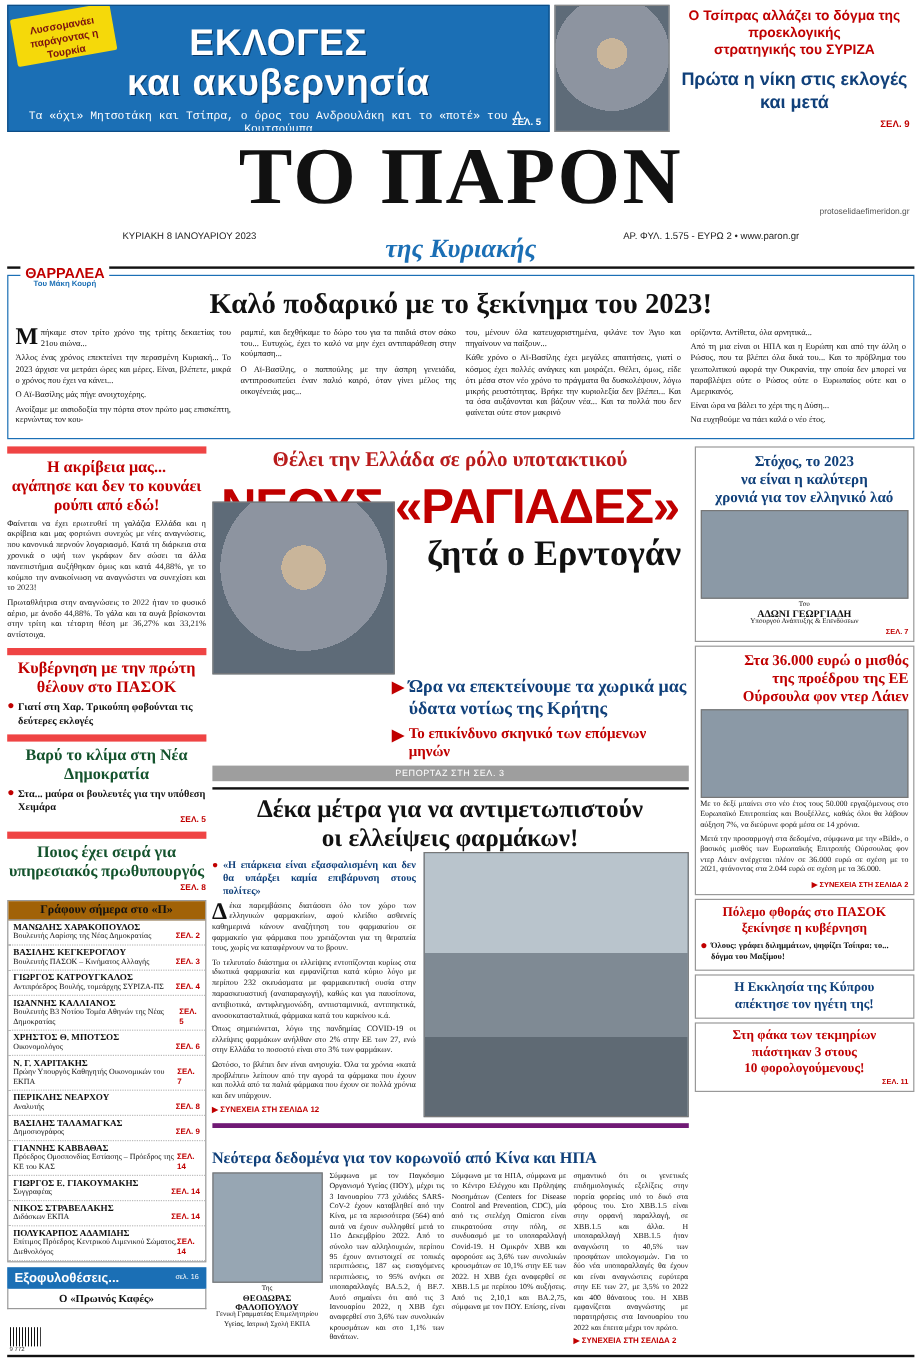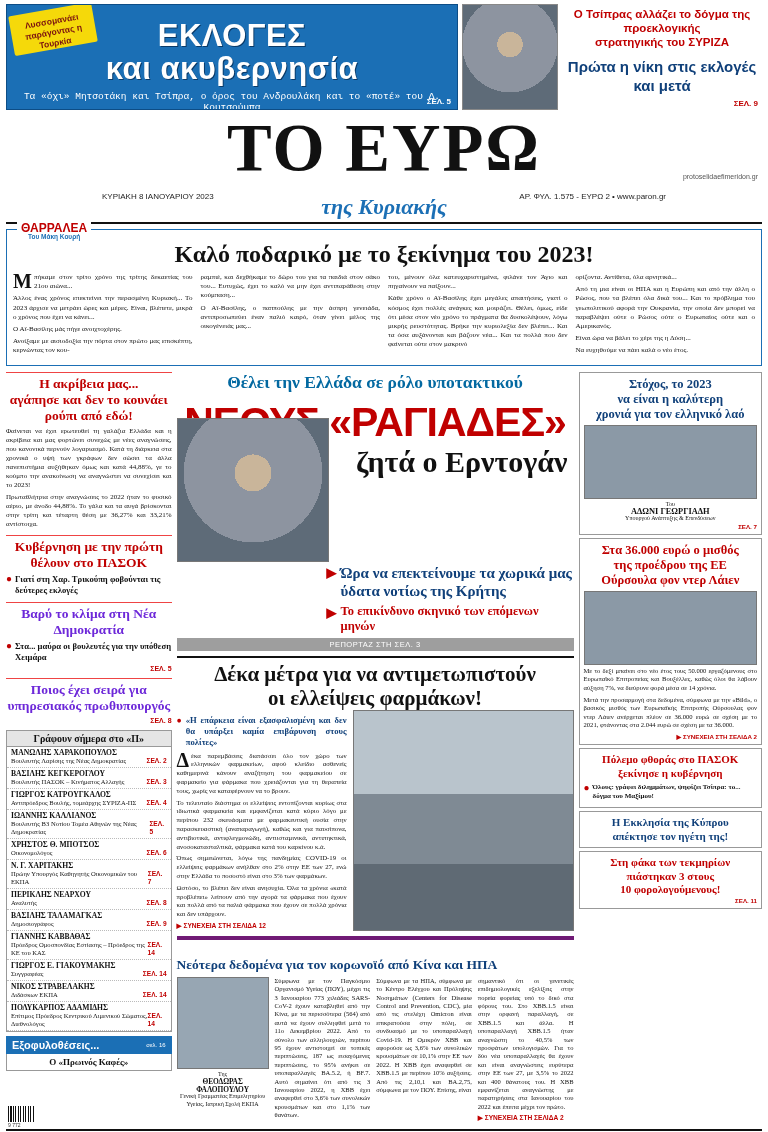--- a/index.html
+++ b/index.html
@@ -85,53 +85,53 @@
   .edit-cols .c p { margin:0 0 3px; }
   .drop::first-letter { font-size:20px; font-weight:bold; float:left; line-height:16px; padding-right:2px; }
 
   
   .main { display:flex; gap:5px; margin-top:6px; }
   .col-left { width:166px; }
   .col-center { width:398px; }
   .col-right { width:184px; }
 
   
-  .lbox { border-top:1px solid #ef4444; padding-top:3px; margin-bottom:6px; }
+  .lbox { border-top:6px solid #ef4444; padding-top:3px; margin-bottom:6px; }
   .lhead {
     font-family:"Liberation Serif",serif; font-weight:bold; color:#c00000;
     font-size:13.5px; line-height:16px; text-align:center; margin-bottom:3px;
   }
-  .lhead.blue { color:#6d28d9;text-align:center; }
+  .lhead.blue { color:#14532d;text-align:center; }
   .lbody { font-size:7px; line-height:9px; text-align:justify; }
   .lbody p { margin:0 0 3px; }
   .bullet { display:flex; gap:3px; font-size:8.6px; line-height:11px; font-weight:bold; margin-bottom:2px;}
   .bullet .dot { color:#c00000; font-size:10px; line-height:10px; }
   .pgref { text-align:right; font-family:"Liberation Sans",sans-serif; font-size:7px; font-weight:bold; color:#c00000; }
 
   .index-box { border:1px solid #999; }
   .index-head {
-    background:#e5e5e5; text-align:center; font-family:"Liberation Serif",serif;
+    background:#a16207; text-align:center; font-family:"Liberation Serif",serif;
     font-weight:bold; font-size:10px; padding:2px 0; border-bottom:1px solid #999;
   }
   .idx-row { padding:2px 4px; border-bottom:1px dotted #bbb; font-size:6.6px; line-height:8px; }
   .idx-row .nm { font-weight:bold; font-size:7.6px; display:block; }
   .idx-row .rw { display:flex; justify-content:space-between; }
   .idx-row .pg { font-family:"Liberation Sans",sans-serif; font-weight:bold; color:#c00000; font-size:6.6px; }
   .exofylo {
     background:#1b6fb5; color:#fff; font-family:"Liberation Sans",sans-serif;
     font-weight:bold; font-size:11px; padding:3px 6px; margin-top:4px;
     display:flex; justify-content:space-between; align-items:center;
   }
   .exofylo .small { font-size:6px; font-weight:normal; }
   .kafes { border:1px solid #999; border-top:none; text-align:center; font-size:9px; font-weight:bold; padding:3px 0; }
 
   
   .kicker {
     background:#ffffff; text-align:center; font-family:"Liberation Serif",serif;
-    font-weight:bold; font-size:17.5px; color:#0369a1; line-height:20px;
+    font-weight:bold; font-size:17.5px; color:#b91c1c; line-height:20px;
   }
   .hero-wrap { position:relative; }
   .hero-head {
     text-align:center; color:#c00000; font-family:"Liberation Sans",sans-serif;
     font-weight:bold; font-size:41px; line-height:44px; letter-spacing:-1px;
     margin-top:8px;
   }
   .hero-sub {
     text-align:right; font-family:"Liberation Serif",serif; font-weight:bold;
     font-size:30px; line-height:32px; color:#111; margin-top:2px; padding-right:6px;
@@ -180,21 +180,21 @@
   .s3-cols { flex:1; display:flex; gap:6px; font-size:6.5px; line-height:8.4px; text-align:justify; }
   .s3-cols .c { flex:1; }
   .s3-cols p { margin:0 0 3px; }
 
   
   .rbox { border:1px solid #999; margin-bottom:3px; padding:4px; }
   .rbox h4 {
     margin:0 0 3px; text-align:center; font-family:"Liberation Serif",serif;
     font-weight:bold; font-size:12.5px; line-height:15px; color:#10407a;
   }
-  .rbox h4.red { color:#c00000; }
+  .rbox h4.red { color:#c00000;text-align:right; }
   .rbox .body { font-size:6.6px; line-height:8.6px; text-align:justify; }
   .rbox .body p { margin:0 0 3px; }
   .rphoto { width:100%; height:74px; border:1px solid #777; background:#8b99a6; margin:3px 0 2px; }
   .rcap { font-size:6px; line-height:7.4px; text-align:center; }
   .rcap b { font-size:8.4px; display:block; }
   .rlink { font-family:"Liberation Sans",sans-serif; font-size:6.2px; font-weight:bold; color:#c00000; text-align:right; }
   .rtiny { text-align:center; font-family:"Liberation Serif",serif; font-weight:bold;
     font-size:11px; line-height:13.5px; color:#10407a; }
   .rtiny.red { color:#c00000; }
 
@@ -257,21 +257,21 @@
         <div>στρατηγικής του ΣΥΡΙΖΑ</div>
       </div>
       <div class="r2">
         <div>Πρώτα η νίκη στις εκλογές και μετά</div>
       </div>
       <div class="pg">ΣΕΛ. 9</div>
     </div>
   </div>
 
   <div class="masthead">
-    <div class="name">ΤΟ ΕΥΡΩ</div>
+    <div class="name">ΤΟ ΠΑΡΟΝ</div>
     <div class="site">protoselidaefimeridon.gr</div>
   </div>
   <div class="mast2">
     <div class="dateline">
       <span>ΚΥΡΙΑΚΗ 8 ΙΑΝΟΥΑΡΙΟΥ 2023</span>
       <span>ΑΡ. ΦΥΛ. 1.575 - ΕΥΡΩ 2 • www.paron.gr</span>
     </div>
     <span class="kyr">της Κυριακής</span>
   </div>
   <div class="rule"></div>

